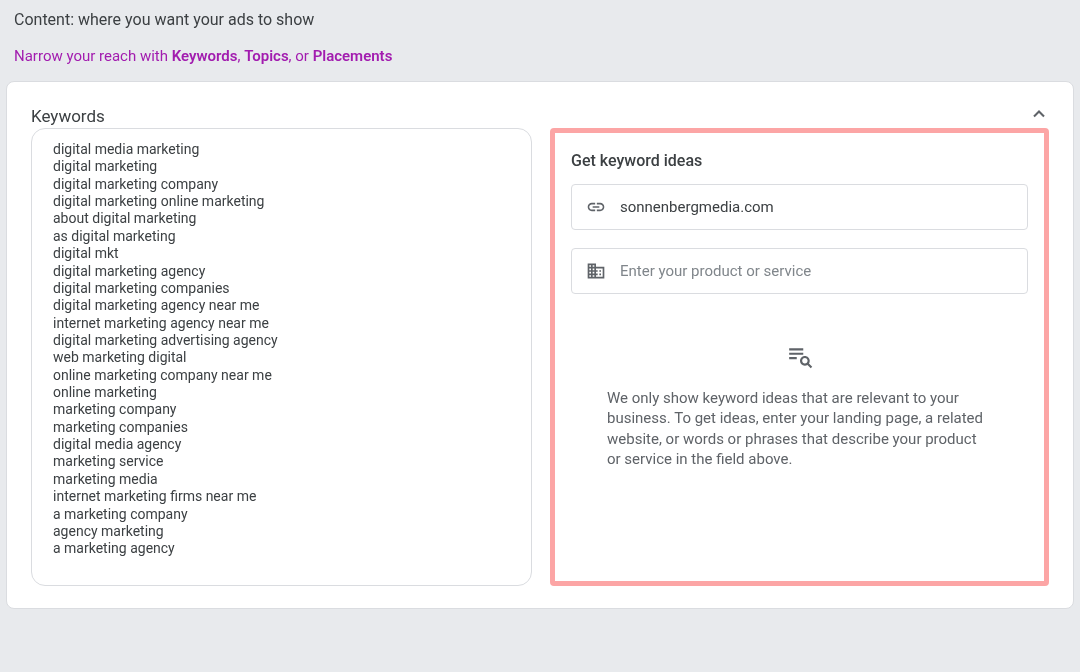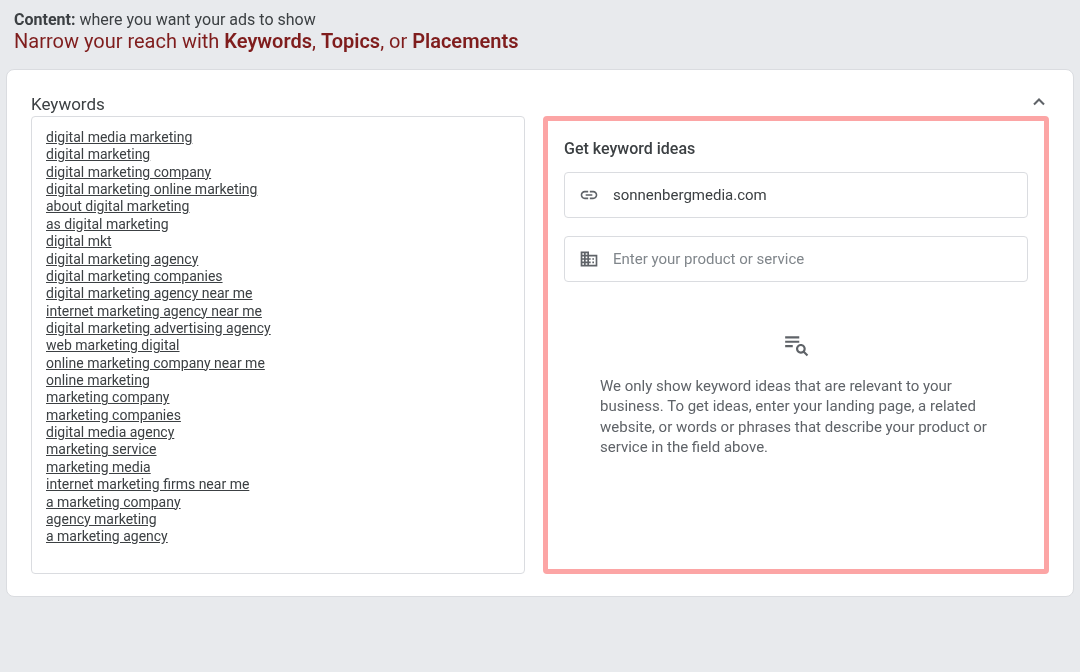--- a/index.html
+++ b/index.html
@@ -16,27 +16,27 @@
       height: 672px;
     }
     .header {
       padding: 10px 14px 16px 14px;
     }
     .header-title {
       font-size: 16px;
       color: #3c4043;
     }
     .header-title strong {
-      font-weight: 700;
+      font-weight: 400;
       margin-top: 28px;
     }
     .header-subtitle {
-      font-size: 20px;
-      color: #7f1d1d;
-      margin-top: 0;
+      font-size: 15px;
+      color: #a21caf;
+      margin-top: 18px;
     }
     .header-subtitle strong {
       font-weight: 600;
     }
     .card {
       background: #fff;
       border-radius: 8px;
       margin: 0 6px 6px 6px;
       border: 1px solid #dadce0;
       padding: 22px 24px;
@@ -76,24 +76,23 @@
       color: #5f6368;
       font-weight: 500;
     }
     .content-row {
       display: flex;
       gap: 18px;
     }
     .keywords-box {
       flex: 1;
       border: 1px solid #dadce0;
-      border-radius: 4px;
-      padding: 12px 14px;
+      border-radius: 14px;
+      padding: 12px 21px;
       min-height: 458px;
-      text-decoration: underline;
     }
     .keywords-textarea {
       width: 100%;
       height: 100%;
       border: none;
       outline: none;
       resize: none;
       font-family: inherit;
       font-size: 14px;
       line-height: 1.24;

